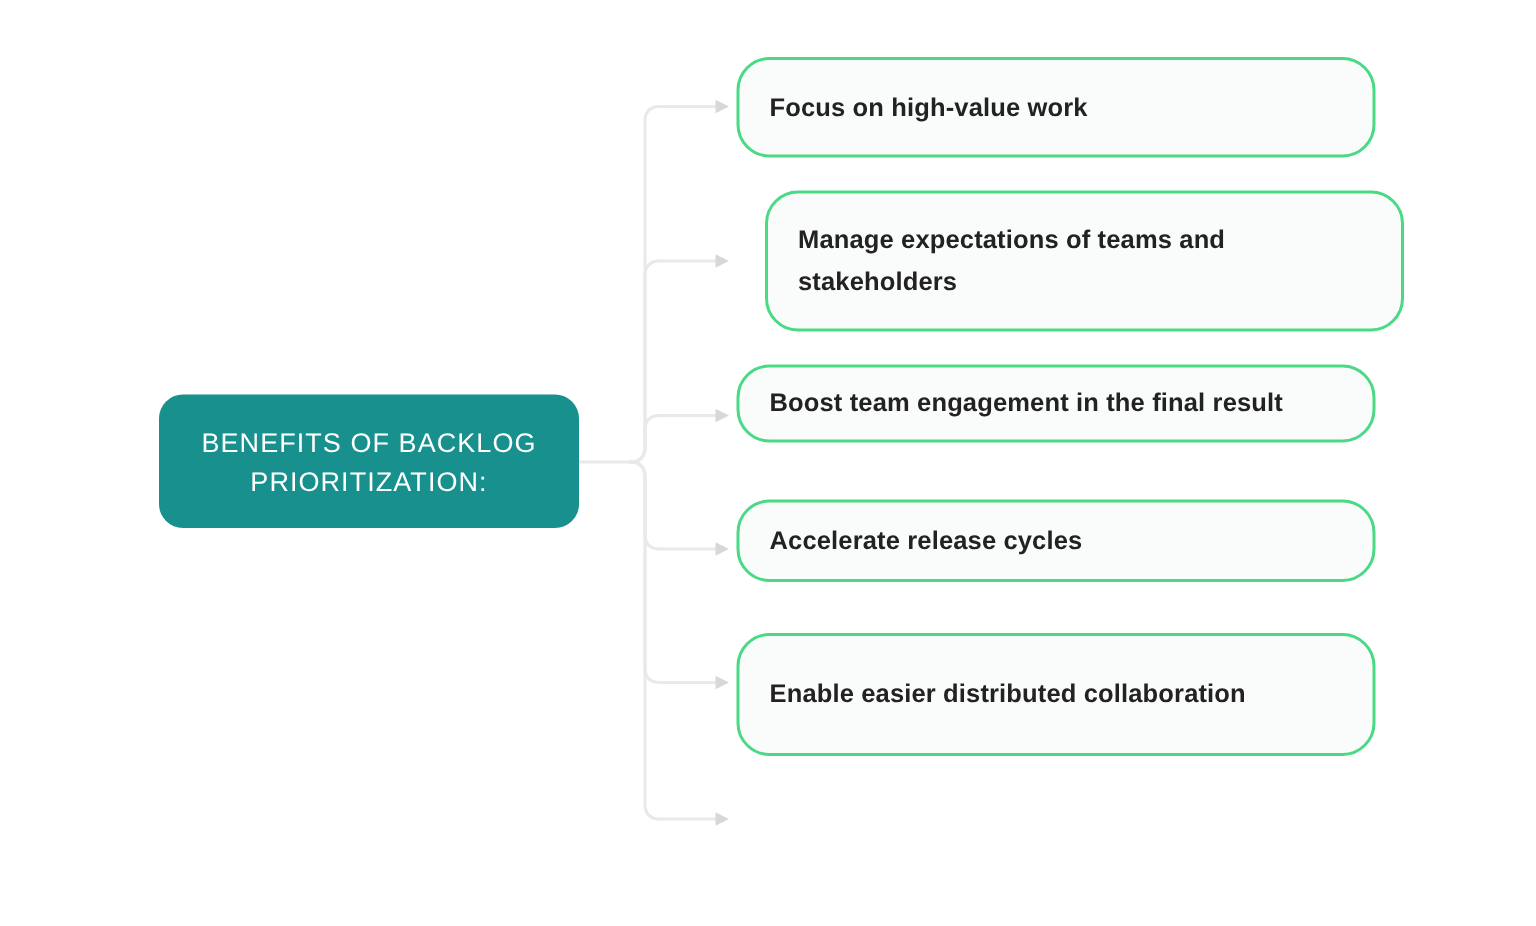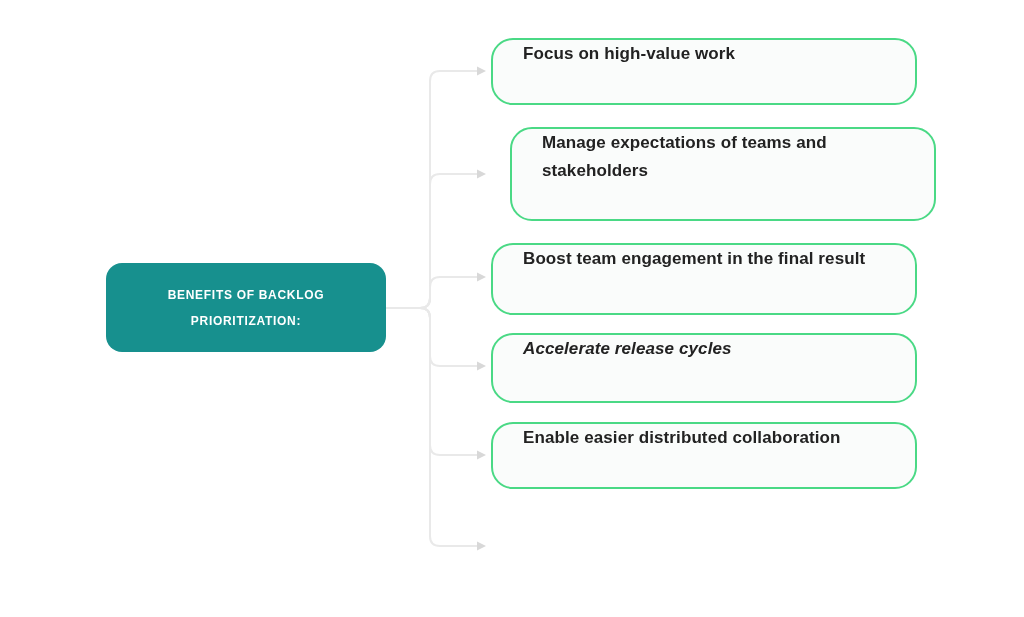--- a/index.html
+++ b/index.html
@@ -42,49 +42,50 @@
     background: var(--root-bg, #17908e);
     border-radius: 16px;
     display: flex;
     align-items: center;
     justify-content: center;
     text-align: center;
     padding: 0 26px;
   }
   .root-node .root-label {
     color: var(--root-text, #ffffff);
-    font-size: 12px;
-    font-weight: bold;
+    font-size: 18px;
+    font-weight: normal;
     letter-spacing: 0.7px;
     line-height: 26px;
     text-transform: uppercase;
   }
   .benefit-box {
     position: absolute;
     left: 491px;
     width: 426px;
     box-sizing: border-box;
     background: var(--benefit-bg, #fafcfb);
     border: 2px solid var(--benefit-border, #4ad985);
     border-radius: 22px;
     display: flex;
-    padding: 0 28px 0 30px;
+    align-items: center;
+    padding: 0 28px 0 20px;
   }
   .benefit-box .benefit-label {
     color: var(--benefit-text, #222222);
     font-size: 17px;
     font-weight: bold;
     line-height: 28px;
     letter-spacing: 0.1px;
   }
   .b1 { top: 38px;  height: 67px; }
   .b2 { top: 127px; height: 94px; margin-left: 19px; }
-  .b3 { top: 243px; height: 72px; }
-  .b4 { top: 333px; height: 70px; font-style: italic; }
-  .b5 { top: 422px; height: 67px; }
+  .b3 { top: 243px; height: 52px; }
+  .b4 { top: 333px; height: 55px; }
+  .b5 { top: 422px; height: 82px; }
   .b6 { top: 512px; height: 69px; }
 </style>
 </head>
 <body>
 
 <div class="canvas">
 
   <svg class="connectors" width="1024" height="617" viewBox="0 0 1024 617" aria-hidden="true">
     <path class="link" d="M386 308 H420"></path>
     <path class="link" d="M420 308 Q430 308 430 298 V81 Q430 71 440 71 H477"></path>

